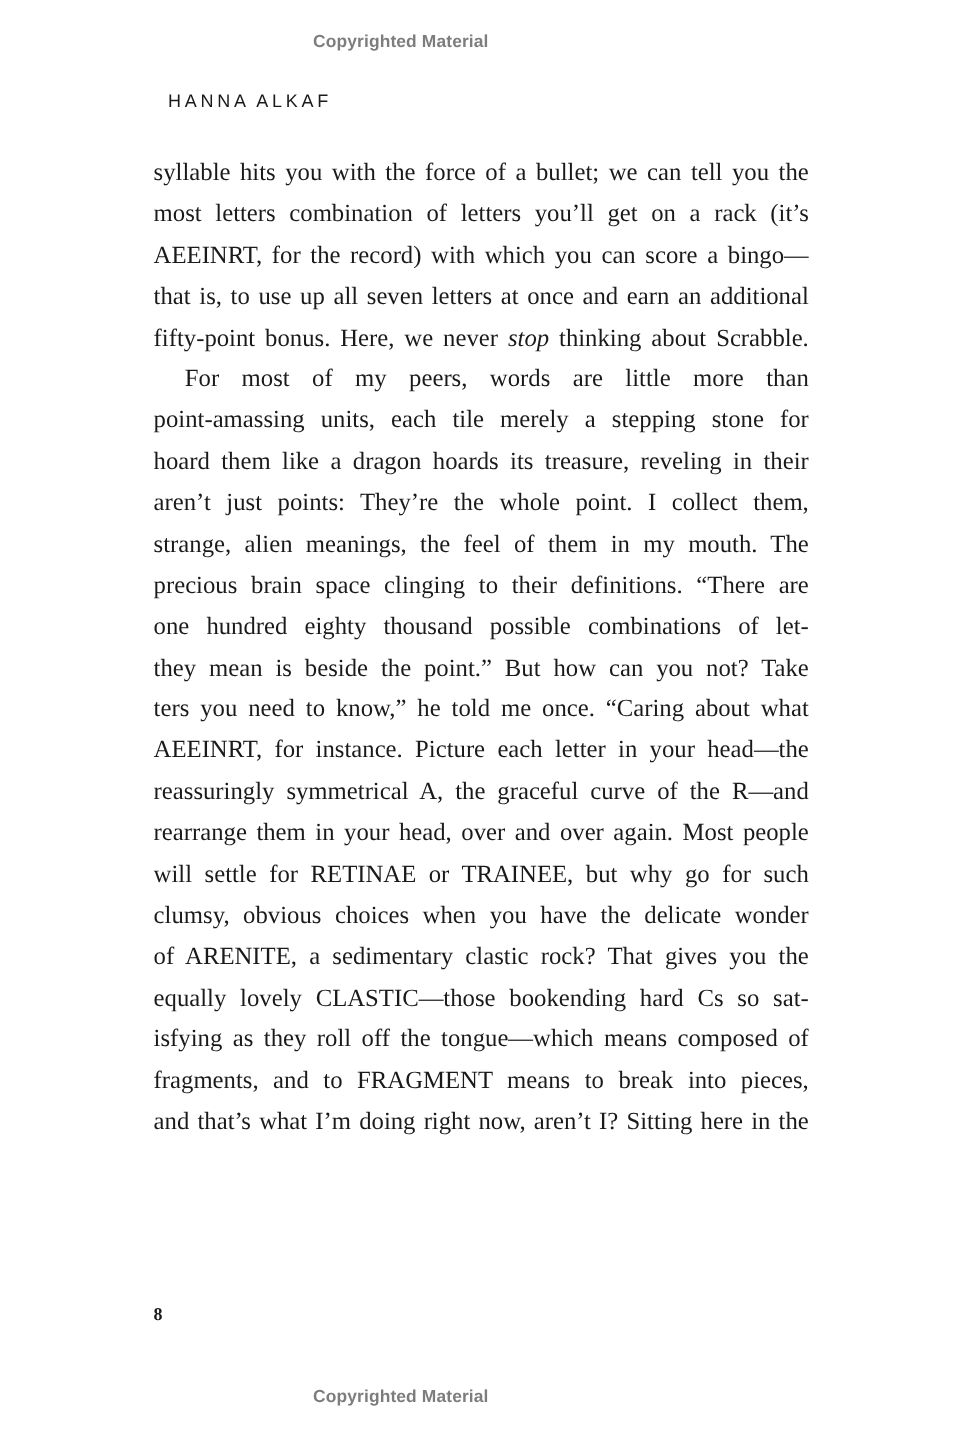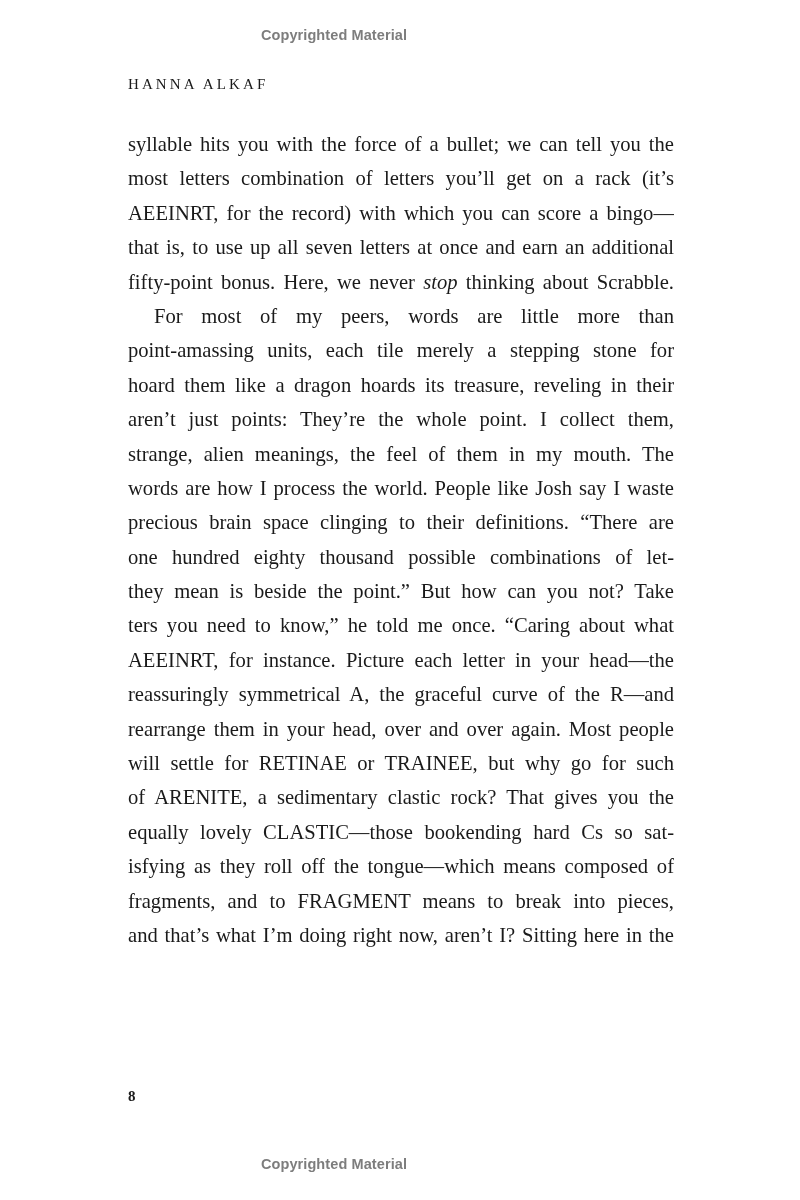--- a/index.html
+++ b/index.html
@@ -22,23 +22,23 @@
     font-weight: bold;
     font-size: 14.5px;
     color: #7d7d7d;
     letter-spacing: 0.1px;
   }
   .watermark.top { top: 27px; }
   .watermark.bottom { top: 1156px; }
 
   .running-head {
     position: absolute;
-    left: 128px;
+    left: 140px;
     top: 76px;
-    font-family: Liberation Serif, serif;
+    font-family: Liberation Sans, sans-serif;
     font-size: 15px;
     letter-spacing: 3.1px;
     color: #1a1a1a;
     white-space: nowrap;
   }
 
   .body-text {
     position: absolute;
     left: 128px;
     top: 127px;
@@ -89,29 +89,29 @@
   <span class="line justify">most letters combination of letters you’ll get on a rack (it’s</span>
   <span class="line justify">AEEINRT, for the record) with which you can score a bingo—</span>
   <span class="line justify">that is, to use up all seven letters at once and earn an additional</span>
   <span class="line justify"><span>fifty-point bonus. Here, we never </span><em>stop</em><span> thinking about Scrabble.</span></span>
 
   <span class="line justify indent">For most of my peers, words are little more than</span>
   <span class="line justify">point-amassing units, each tile merely a stepping stone for</span>
   <span class="line justify">hoard them like a dragon hoards its treasure, reveling in their</span>
   <span class="line justify">aren’t just points: They’re the whole point. I collect them,</span>
   <span class="line justify">strange, alien meanings, the feel of them in my mouth. The</span>
-  <span class="line justify">words are how I process the world. People like Josh say I waste</span>
   <span class="line justify">precious brain space clinging to their definitions. “There are</span>
   <span class="line justify">one hundred eighty thousand possible combinations of let-</span>
   <span class="line justify">they mean is beside the point.” But how can you not? Take</span>
   <span class="line justify">ters you need to know,” he told me once. “Caring about what</span>
   <span class="line justify">AEEINRT, for instance. Picture each letter in your head—the</span>
   <span class="line justify">reassuringly symmetrical A, the graceful curve of the R—and</span>
   <span class="line justify">rearrange them in your head, over and over again. Most people</span>
   <span class="line justify">will settle for RETINAE or TRAINEE, but why go for such</span>
+  <span class="line justify">clumsy, obvious choices when you have the delicate wonder</span>
   <span class="line justify">of ARENITE, a sedimentary clastic rock? That gives you the</span>
   <span class="line justify">equally lovely CLASTIC—those bookending hard Cs so sat-</span>
   <span class="line justify">isfying as they roll off the tongue—which means composed of</span>
   <span class="line justify">fragments, and to FRAGMENT means to break into pieces,</span>
   <span class="line justify">and that’s what I’m doing right now, aren’t I? Sitting here in the</span>
 </div>
 
 <div class="folio">8</div>
 
 <div class="watermark bottom">Copyrighted Material</div>

